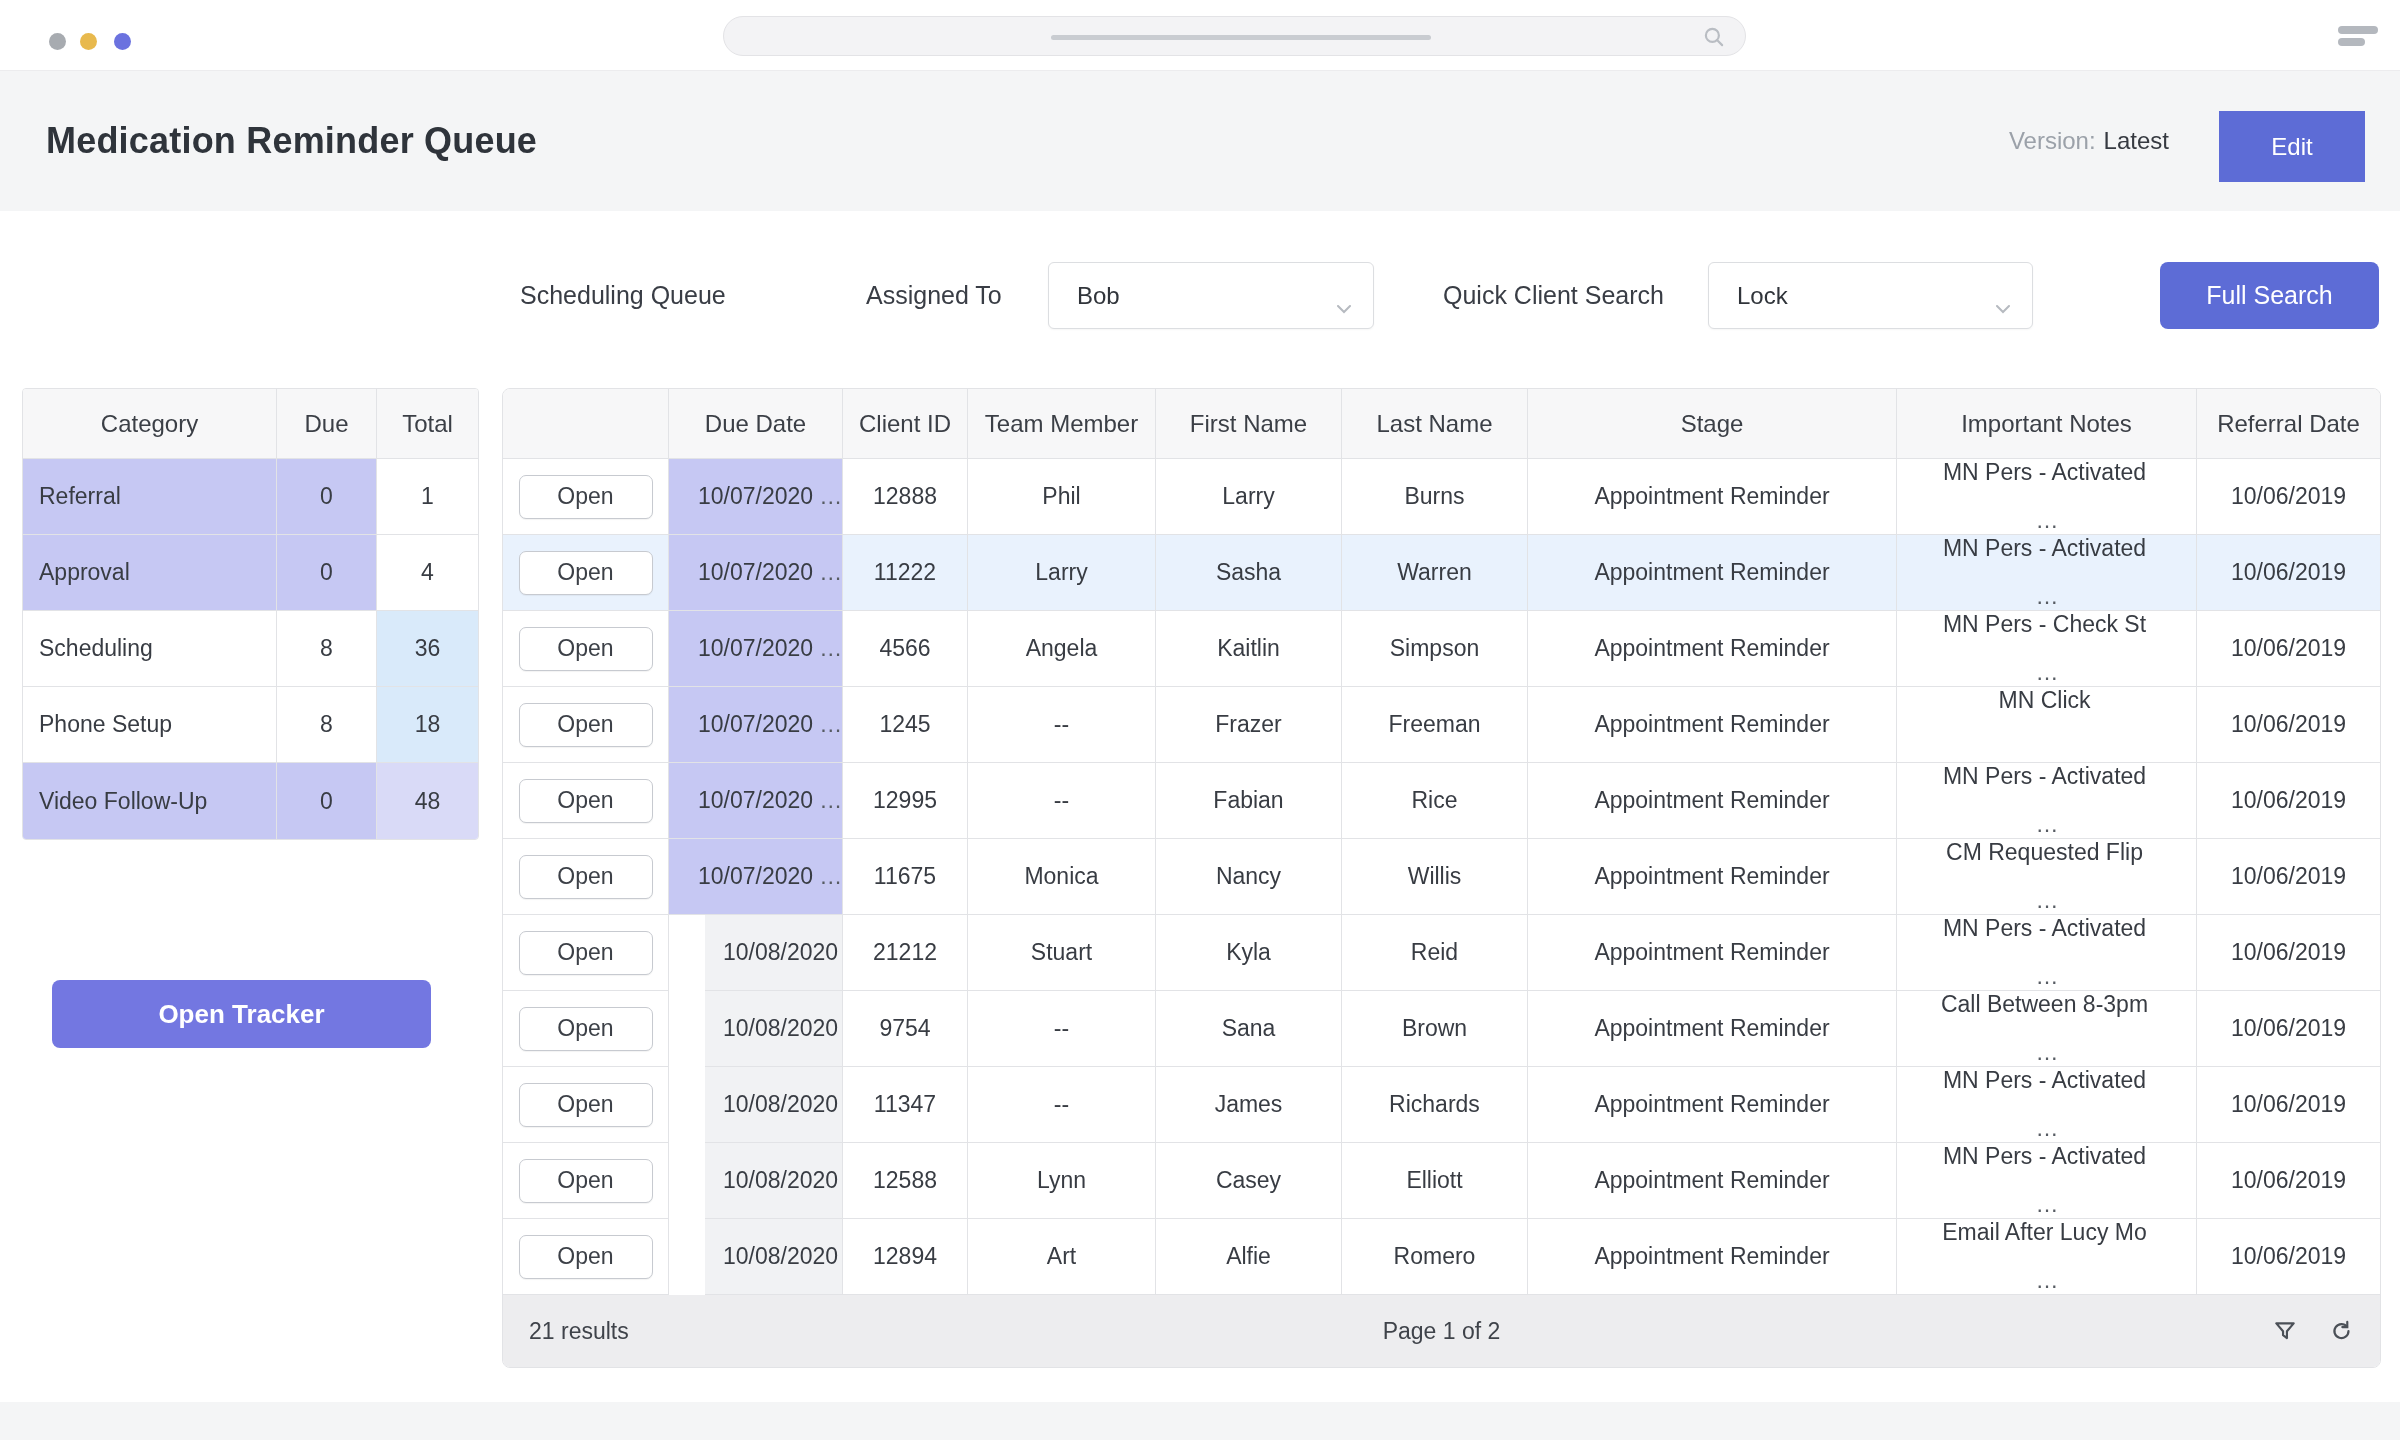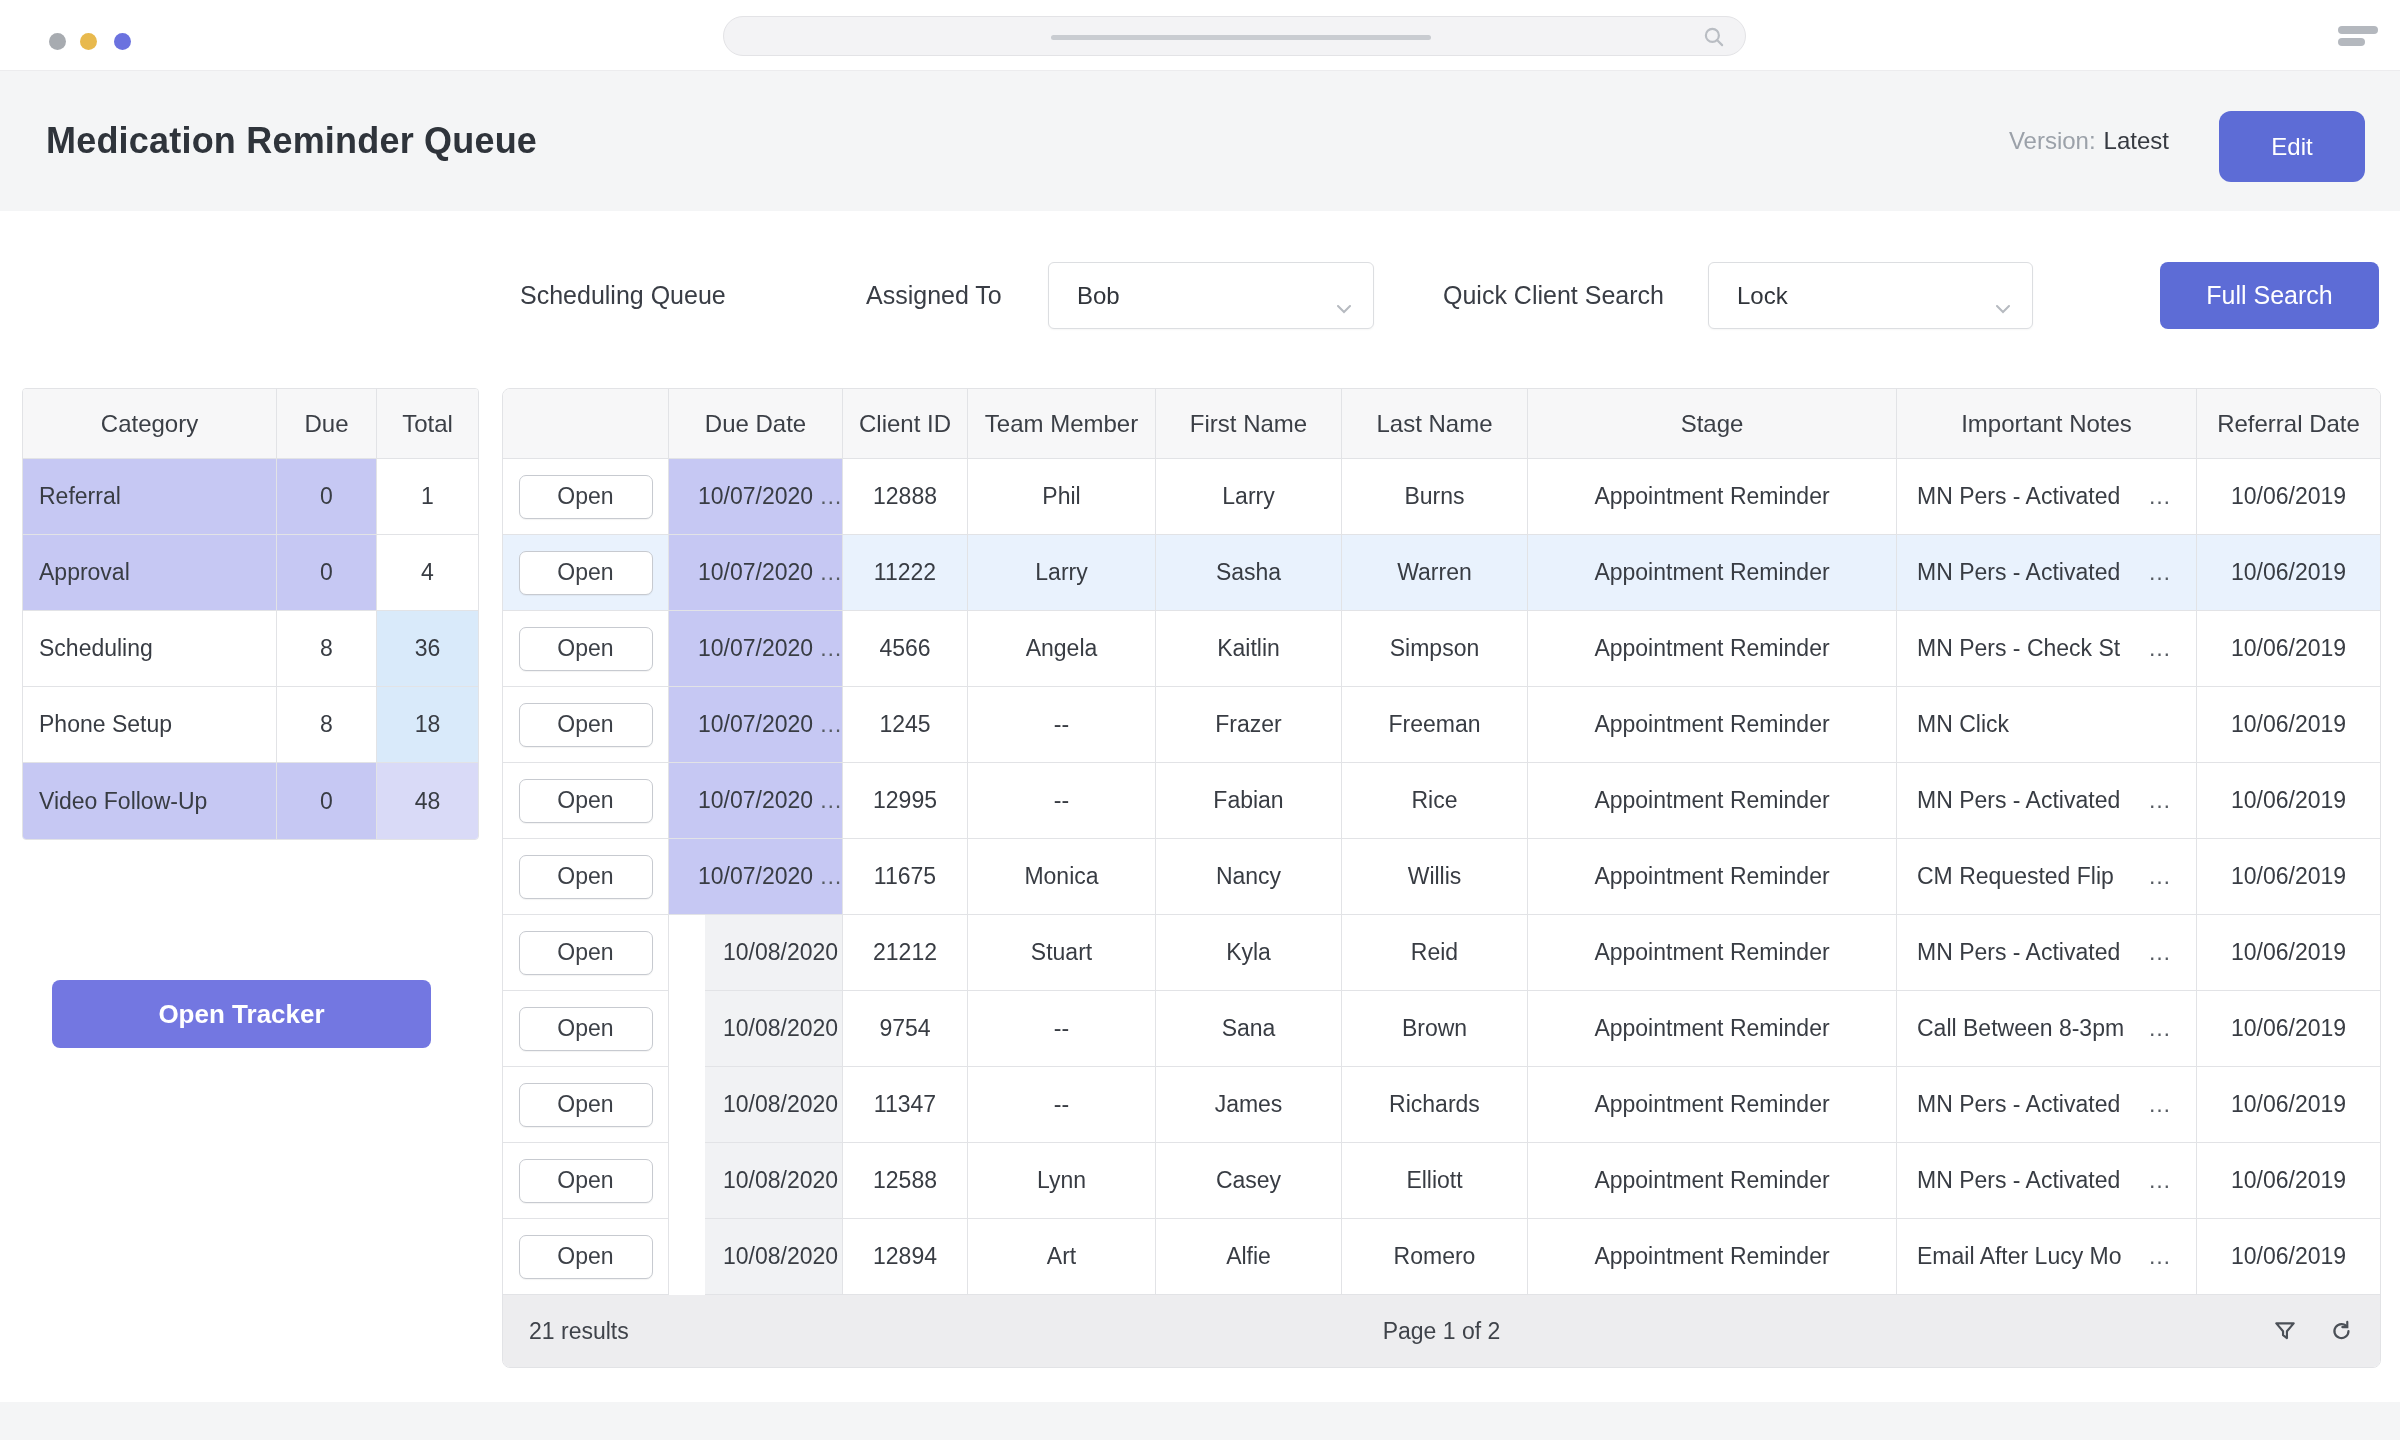--- a/index.html
+++ b/index.html
@@ -44,21 +44,21 @@
     font-size:36px; font-weight:600; color:#2f343b; letter-spacing:.2px;
   }
   .version-wrap {
     position:absolute; right:231px; top:50%; transform:translateY(-50%);
     font-size:24px;
   }
   .version-label { color:#9ba1a9; }
   .version-value { color:#363a41; margin-left:8px; }
   .edit-btn {
     position:absolute; right:35px; top:40px; width:146px; height:71px;
-    background:var(--accent,#5d6cd6); color:#fff; border:none; border-radius:12px;
+    background:var(--accent,#5d6cd6); color:#fff; border:none; border-radius:0;
     font-size:24px; font-family:inherit; cursor:pointer;
   }
 
   
   .card {
     position:absolute; top:211px; left:0; width:2400px; height:1191px;
     background:#ffffff;
   }
   .tb-label { position:absolute; top:70px; font-size:25px; color:#393d45; font-weight:500; }
   .lbl-queue  { left:520px; }
@@ -118,21 +118,21 @@
   .th, .td {
     display:flex; align-items:center; justify-content:center;
     border-right:1px solid var(--border,#e2e3e6);
     border-bottom:1px solid var(--border,#e2e3e6);
     overflow:hidden; white-space:nowrap;
   }
   .th:last-child, .td:last-child { border-right:none; }
   .th { height:70px; background:#f7f7f8; font-size:24px; color:#3b3f46; font-weight:500; }
   .td { height:76px; font-size:23px; color:#383c43; }
   .td-due { justify-content:space-between; padding:0 14px 0 18px; }
-  .td-notes { justify-content:space-between; padding:0 24px 0 20px; }
+  .td-notes { justify-content:space-between; padding:0 24px 0 20px;flex-direction:column; }
   .shade-purple { background:var(--cell-purple,#c6c8f3);padding-left:29px; }
   .shade-gray { background:#f1f2f4;margin-left:36px; }
   .tr.selected .td { background:var(--row-selected,#e9f2fd); }
   .tr.selected .td.shade-purple { background:var(--cell-purple,#c6c8f3); }
   .ell { color:#565b62; margin-left:6px; letter-spacing:1px; }
   .open-btn {
     width:134px; height:44px; background:#fff; border:1px solid #c7cad0;
     border-radius:7px; font-size:23px; color:#3c4047; font-family:inherit;
     box-shadow:0 1px 1px rgba(0,0,0,.05); cursor:pointer;
   }

